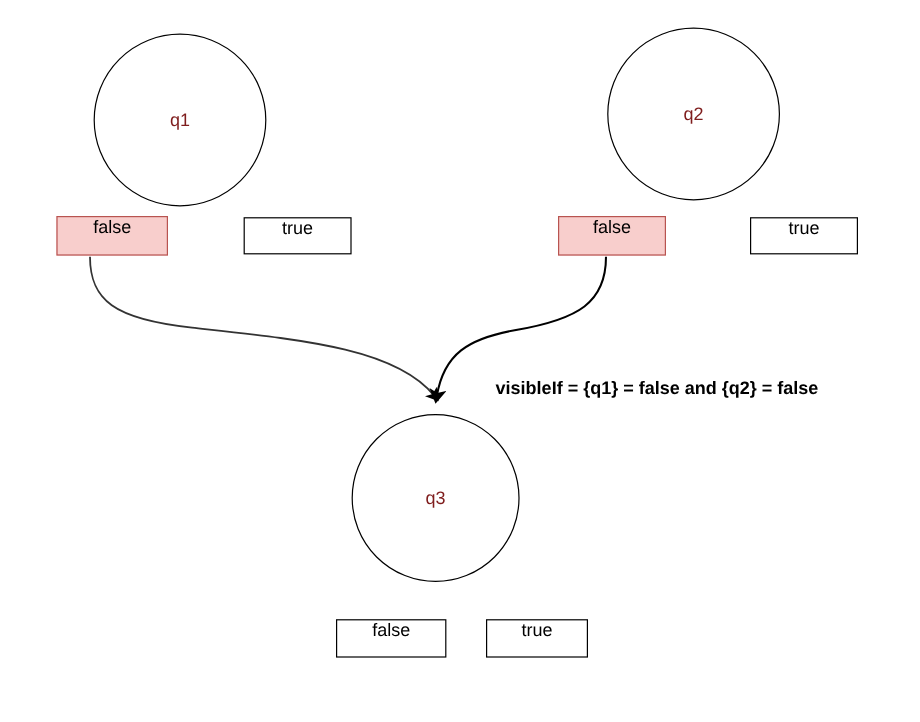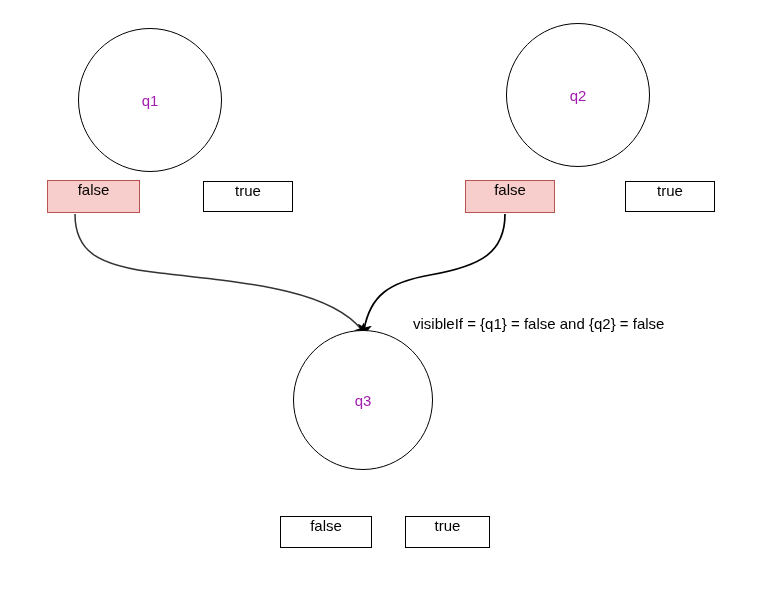--- a/index.html
+++ b/index.html
@@ -32,21 +32,21 @@
     border: 1.6px solid #000000;
     border-radius: 50%;
     background: #ffffff;
     box-sizing: border-box;
     display: flex;
     align-items: center;
     justify-content: center;
   }
   .node-label {
     font-size: 15px;
-    color: #a21caf;
+    color: #7f1d1d;
     line-height: 1;
     user-select: none;
   }
   .opt-box {
     position: absolute;
     box-sizing: border-box;
     border: 1.6px solid #000000;
     background: #ffffff;
     display: flex;
     justify-content: center;
@@ -93,25 +93,25 @@
   <div class="node-circle" id="node-q2" style="left: 506px; top: 23px; width: 144px; height: 144px; text-align: center;">
     <span class="node-label">q2</span>
   </div>
   <div class="opt-box highlight" id="q2-opt-0" style="left: 465px; top: 180px; width: 90px; height: 33px;">
     <span>false</span>
   </div>
   <div class="opt-box" id="q2-opt-1" style="left: 625px; top: 181px; width: 90px; height: 31px;">
     <span>true</span>
   </div>
 
-  <div class="node-circle" id="node-q3" style="left: 293px; top: 330px; width: 140px; height: 140px; text-align: right;">
+  <div class="node-circle" id="node-q3" style="left: 293px; top: 345px; width: 140px; height: 140px; text-align: right;">
     <span class="node-label">q3</span>
   </div>
   <div class="opt-box" id="q3-opt-0" style="left: 280px; top: 516px; width: 92px; height: 32px;">
     <span>false</span>
   </div>
   <div class="opt-box" id="q3-opt-1" style="left: 405px; top: 516px; width: 85px; height: 32px;">
     <span>true</span>
   </div>
 
-  <div class="edge-label" id="edge-label" style="left: 413px; top: 316px;">visibleIf = {q1} = false and {q2} = false</div>
+  <div class="edge-label" id="edge-label" style="left: 413px; top: 316px; font-weight: bold;">visibleIf = {q1} = false and {q2} = false</div>
 
 </div>
 
 </body></html>

